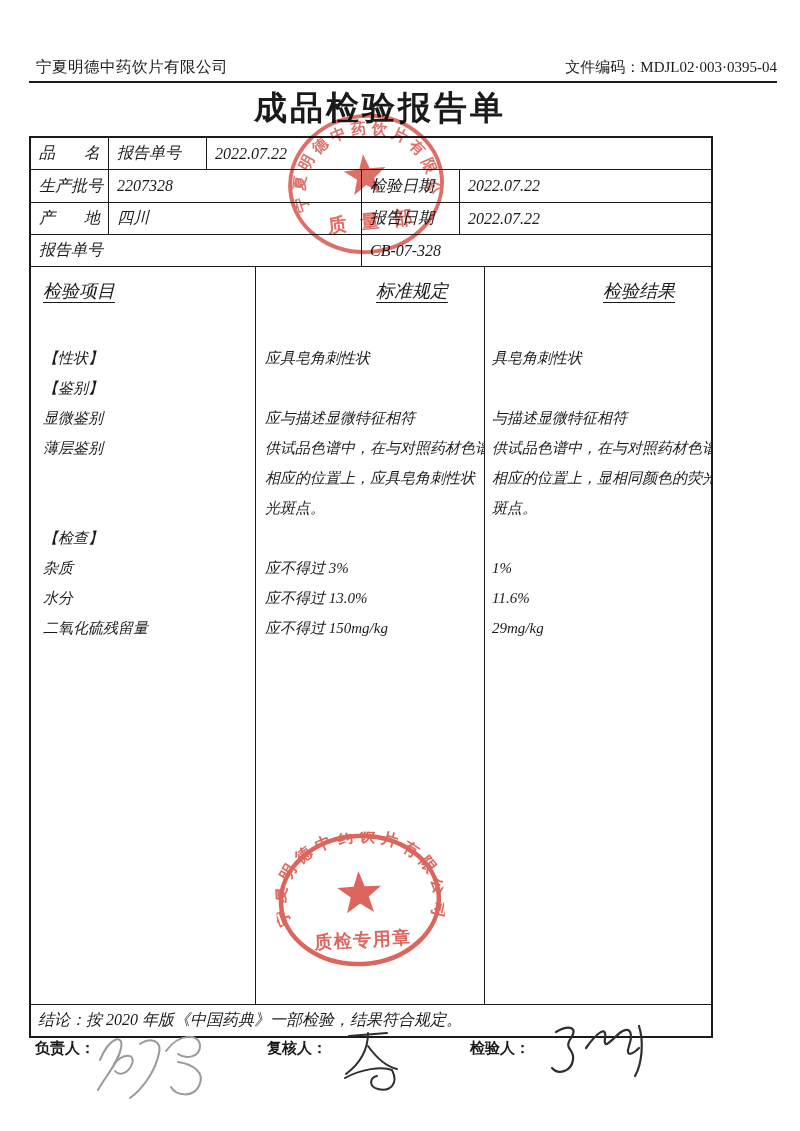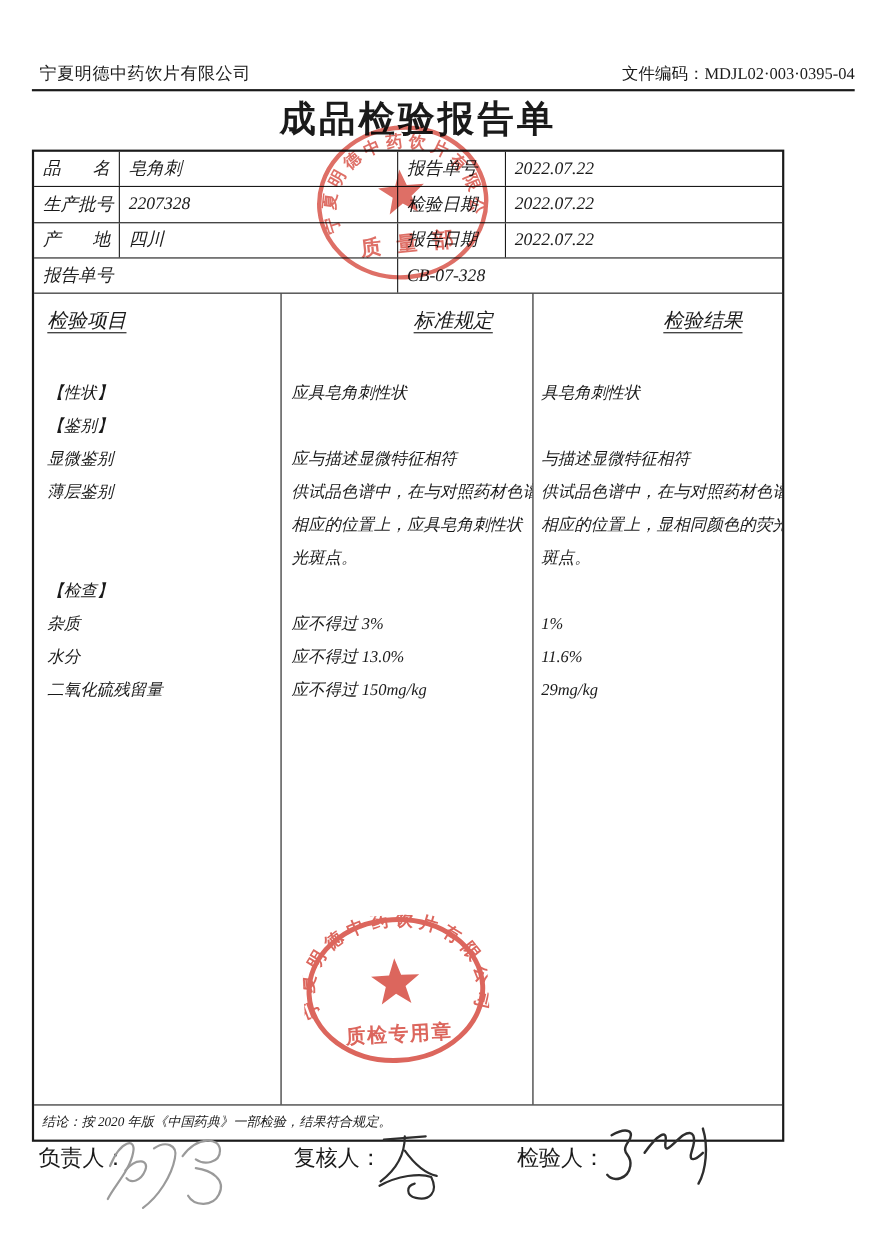--- a/index.html
+++ b/index.html
@@ -36,23 +36,23 @@
   .hd-center{text-align:right; padding-right:36px;}
   .uline{border-bottom:1px solid #1a1a1a; padding-bottom:1px;}
   .insp-line{height:30px; line-height:30px; white-space:nowrap;}
   .col1 .insp-line{padding-left:12px;}
   .col2 .insp-line{padding-left:9px;}
   .col3 .insp-line{padding-left:7px;}
   .insp-para{height:90px;}
   .insp-para .insp-line{font-size:15px;}
   
   .conclusion{flex:1; border-top:1px solid #1a1a1a; display:flex; align-items:center;
-    padding-left:7px; font-size:12px; box-sizing:border-box; white-space:nowrap;}
-  
-  .sig-label{top:1039px; font-size:20px;}
+    padding-left:7px; font-size:16px; box-sizing:border-box; white-space:nowrap;}
+  
+  .sig-label{top:1039px; font-size:15px;font-weight:bold;}
   .sl1{left:35px;} .sl2{left:267px;} .sl3{left:470px;}
   .sig-svg{pointer-events:none;}
   
   .stamp{mix-blend-mode:multiply; pointer-events:none;}
 </style>
 </head>
 <body>
 
 <div class="page">
 
@@ -60,21 +60,20 @@
   <div class="abs doccode">文件编码：MDJL02·003·0395-04</div>
   <div class="abs rule"></div>
   <div class="abs title">成品检验报告单</div>
 
   <div class="abs doc-table">
 
     <div class="info-row">
       <div class="cell br c-l1">
           <span class="just">品名</span>
         </div>
-      <div class="cell br c-v1">皂角刺</div>
       <div class="cell br c-l2">报告单号</div>
       <div class="cell c-v2">2022.07.22</div>
     </div>
     <div class="info-row r2">
       <div class="cell br c-l1">
           <span class="just">生产批号</span>
         </div>
       <div class="cell br c-v1">2207328</div>
       <div class="cell br c-l2">检验日期</div>
       <div class="cell c-v2">2022.07.22</div>

